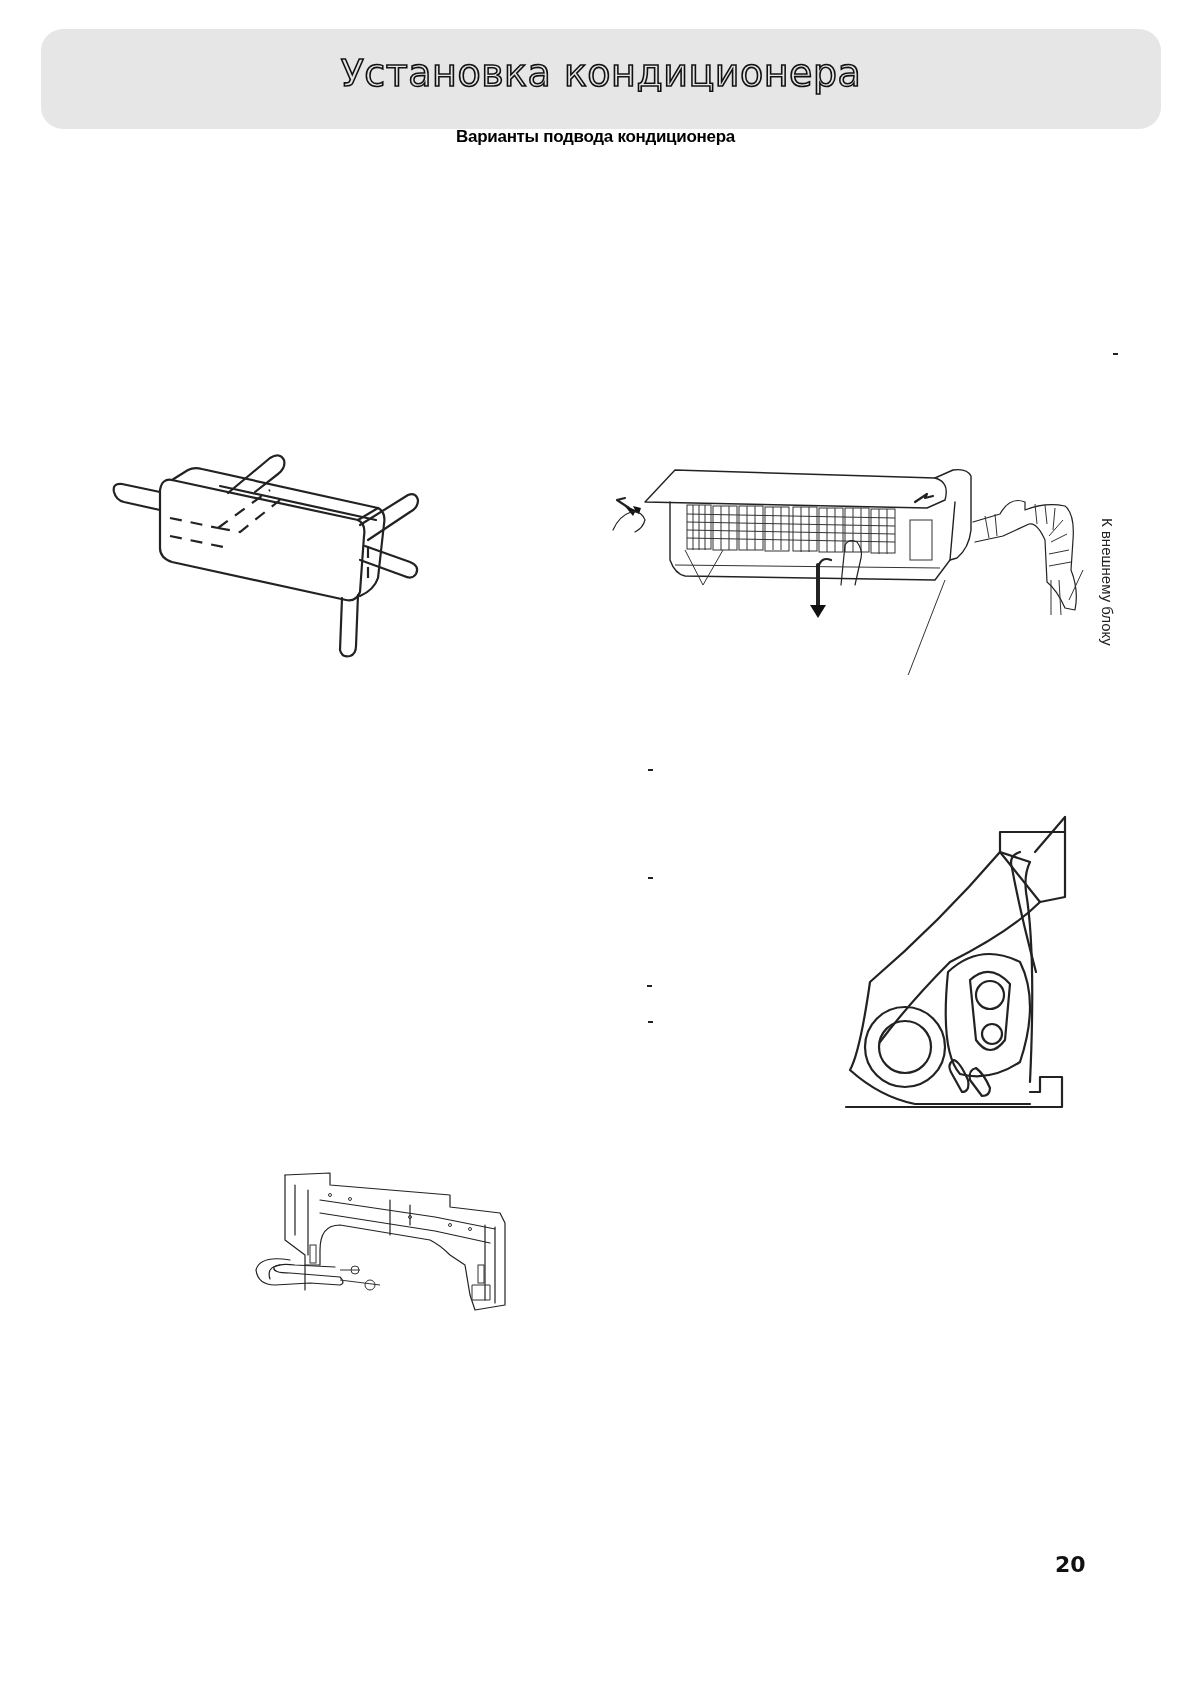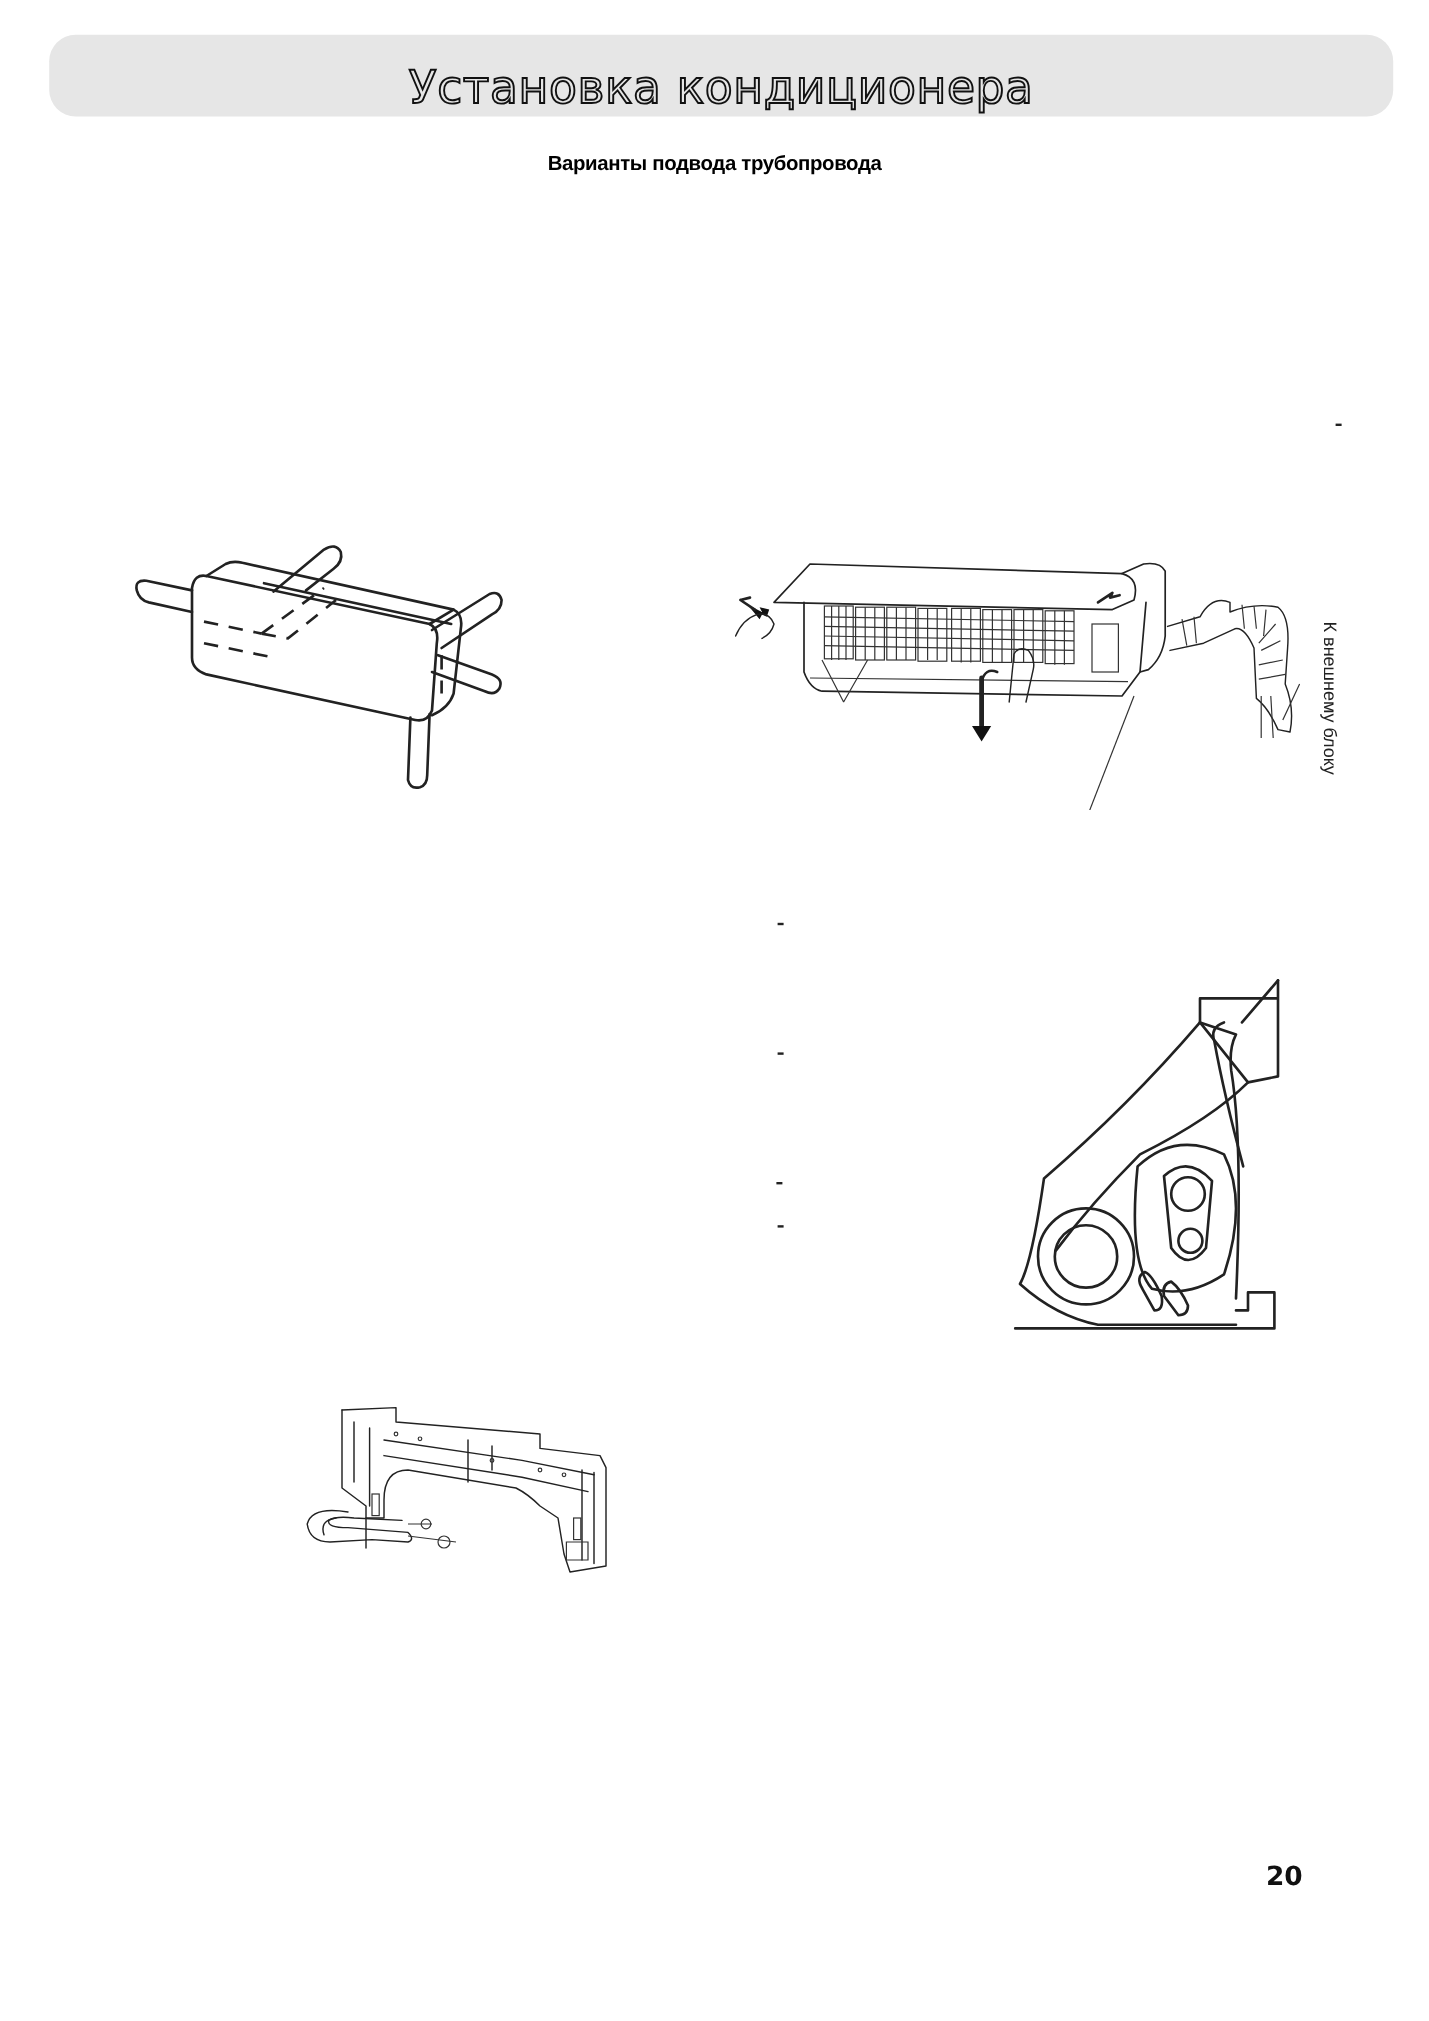--- a/index.html
+++ b/index.html
@@ -1,18 +1,18 @@
 <!DOCTYPE html>
 <html><head>
   <meta charset="utf-8">
   <style>
     html, body { margin: 0; padding: 0; background: #ffffff; }
     body { width: 1191px; height: 1684px; position: relative; overflow: hidden;
            font-family: "DejaVu Sans", sans-serif; color: #111; }
-    .header-box { position: absolute; left: 41px; top: 29px; width: 1120px; height: 68px;
+    .header-box { position: absolute; left: 41px; top: 29px; width: 1120px; height: 100px;
                   background: #e6e6e6; border-radius: 22px; }
     .page-title { position: absolute; left: 0; right: 0; top: 22px; text-align: center;
                   font-family: "DejaVu Sans", sans-serif; font-size: 38px; font-weight: normal;
                   color: #e6e6e6; -webkit-text-stroke: 1.6px #111; letter-spacing: 0.5px; }
     .subtitle { position: absolute; left: 0; width: 1191px; top: 127px; text-align: center;
                 font-family: "Liberation Sans", sans-serif; font-size: 17px; font-weight: bold;
                 letter-spacing: -0.3px; color: #000; }
     .fig { position: absolute; }
     .dash { position: absolute; width: 5px; height: 1.5px; background: #222; }
     .rot-label { position: absolute; left: 1096px; top: 518px; width: 20px; height: 152px;
@@ -23,21 +23,21 @@
     svg .ln { fill: none; stroke: #222; stroke-width: 2.2; stroke-linecap: round; stroke-linejoin: round; }
     svg .thin { fill: none; stroke: #333; stroke-width: 1; }
     svg .dsh { fill: none; stroke: #222; stroke-width: 2.2; stroke-dasharray: 12 9; }
   </style>
 </head>
 <body>
 
 <div class="header-box">
   <div class="page-title">Установка кондиционера</div>
 </div>
-<div class="subtitle">Варианты подвода трубопровода</div>
+<div class="subtitle">Варианты подвода кондиционера</div>
 
 <div class="dash" style="left:1113px; top:353px;"></div>
 <div class="dash" style="left:648px; top:769px;"></div>
 <div class="dash" style="left:648px; top:877px;"></div>
 <div class="dash" style="left:647px; top:985px;"></div>
 <div class="dash" style="left:648px; top:1021px;"></div>
 
 <svg class="fig" style="left:110px; top:450px;" width="320" height="210" viewBox="0 0 320 210">
 
   <path class="ln" d="M50 42 L12 34 Q2 33 4 42 Q6 50 14 52 L50 60"></path>

